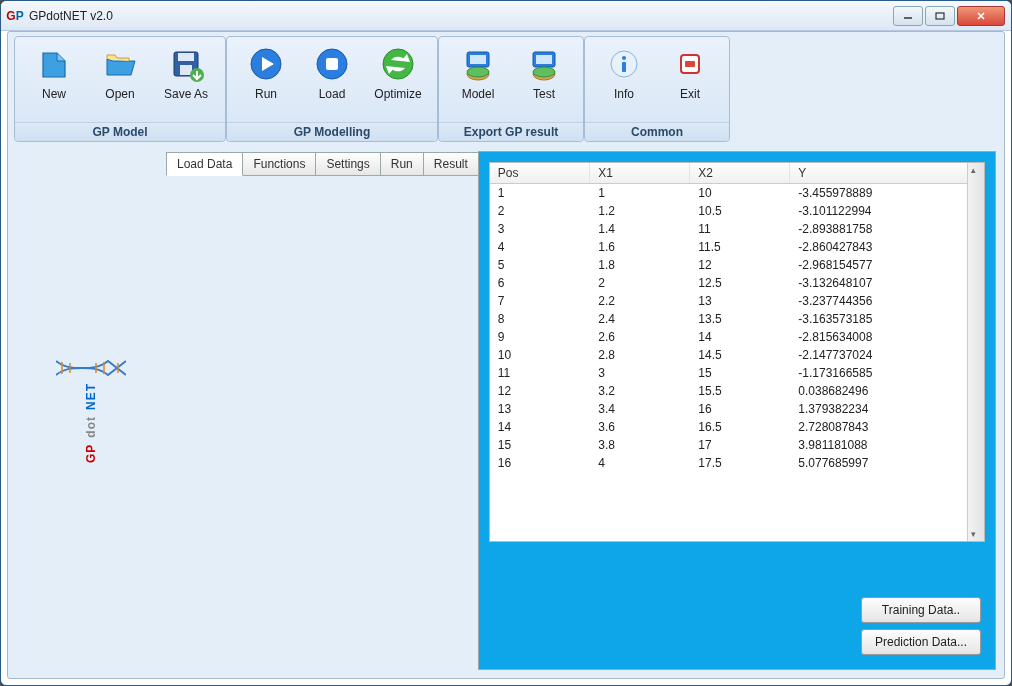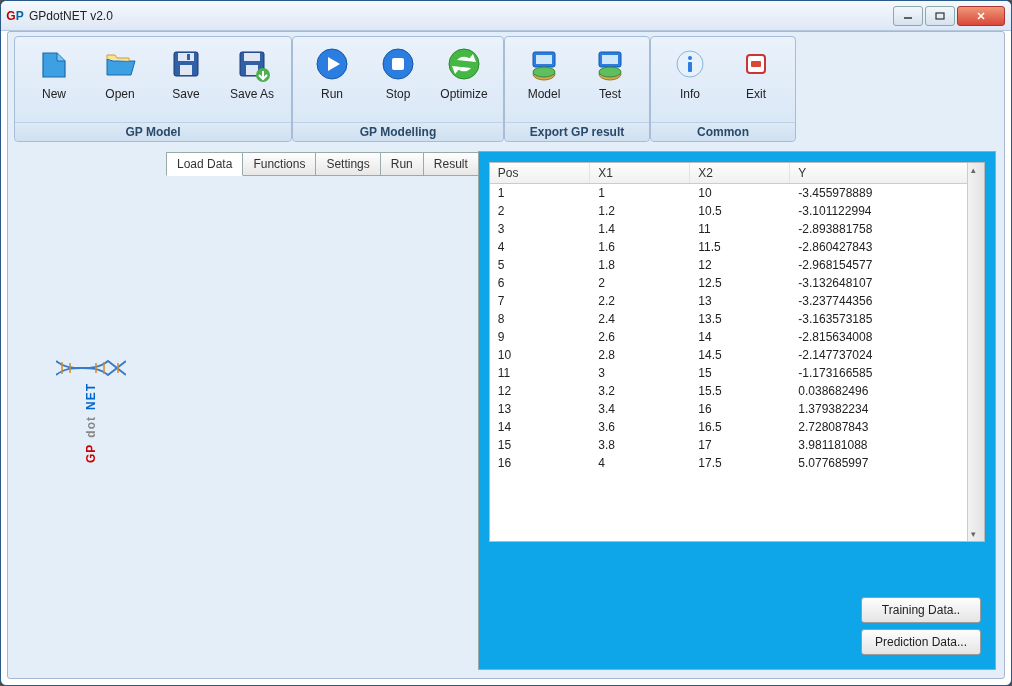--- a/index.html
+++ b/index.html
@@ -106,31 +106,20 @@
                 </svg>
               </div>
               <div class="lbl">Open</div>
             </div>
             <div class="ritem">
               <div class="ico">
                 <svg width="38" height="38" viewBox="0 0 38 38">
                   <rect x="7" y="7" width="24" height="24" rx="2" fill="#3060a8" stroke="#1a3a70"></rect>
                   <rect x="11" y="8" width="16" height="8" fill="#dfe8f4"></rect>
                   <rect x="13" y="20" width="12" height="10" fill="#dfe8f4"></rect>
-                  <rect x="20" y="9" width="3" height="6" fill="#3060a8"></rect>
-                </svg>
-              </div>
-              <div class="lbl">Save</div>
-            </div>
-            <div class="ritem">
-              <div class="ico">
-                <svg width="38" height="38" viewBox="0 0 38 38">
-                  <rect x="7" y="7" width="24" height="24" rx="2" fill="#3060a8" stroke="#1a3a70"></rect>
-                  <rect x="11" y="8" width="16" height="8" fill="#dfe8f4"></rect>
-                  <rect x="13" y="20" width="12" height="10" fill="#dfe8f4"></rect>
                   <circle cx="30" cy="30" r="7" fill="#4caf50"></circle>
                   <path d="M30 26 L30 34 M26 30 L30 34 L34 30" stroke="#fff" stroke-width="2" fill="none"></path>
                 </svg>
               </div>
               <div class="lbl">Save As</div>
             </div>
           </div>
           <div class="glabel">GP Model</div>
         </div>
         <div class="rgroup">
@@ -144,21 +133,21 @@
               </div>
               <div class="lbl">Run</div>
             </div>
             <div class="ritem">
               <div class="ico">
                 <svg width="38" height="38" viewBox="0 0 38 38">
                   <circle cx="19" cy="19" r="15" fill="#2b7de0" stroke="#155aa8"></circle>
                   <rect x="13" y="13" width="12" height="12" rx="2" fill="#fff"></rect>
                 </svg>
               </div>
-              <div class="lbl">Stop</div>
+              <div class="lbl">Load</div>
             </div>
             <div class="ritem">
               <div class="ico">
                 <svg width="38" height="38" viewBox="0 0 38 38">
                   <circle cx="19" cy="19" r="15" fill="#45b745" stroke="#2a8a2a"></circle>
                   <path d="M12 15 A9 9 0 0 1 26 15 L23 15 L28 9 L31 17 Z" fill="#fff"></path>
                   <path d="M26 23 A9 9 0 0 1 12 23 L15 23 L10 29 L7 21 Z" fill="#fff"></path>
                 </svg>
               </div>
               <div class="lbl">Optimize</div>

